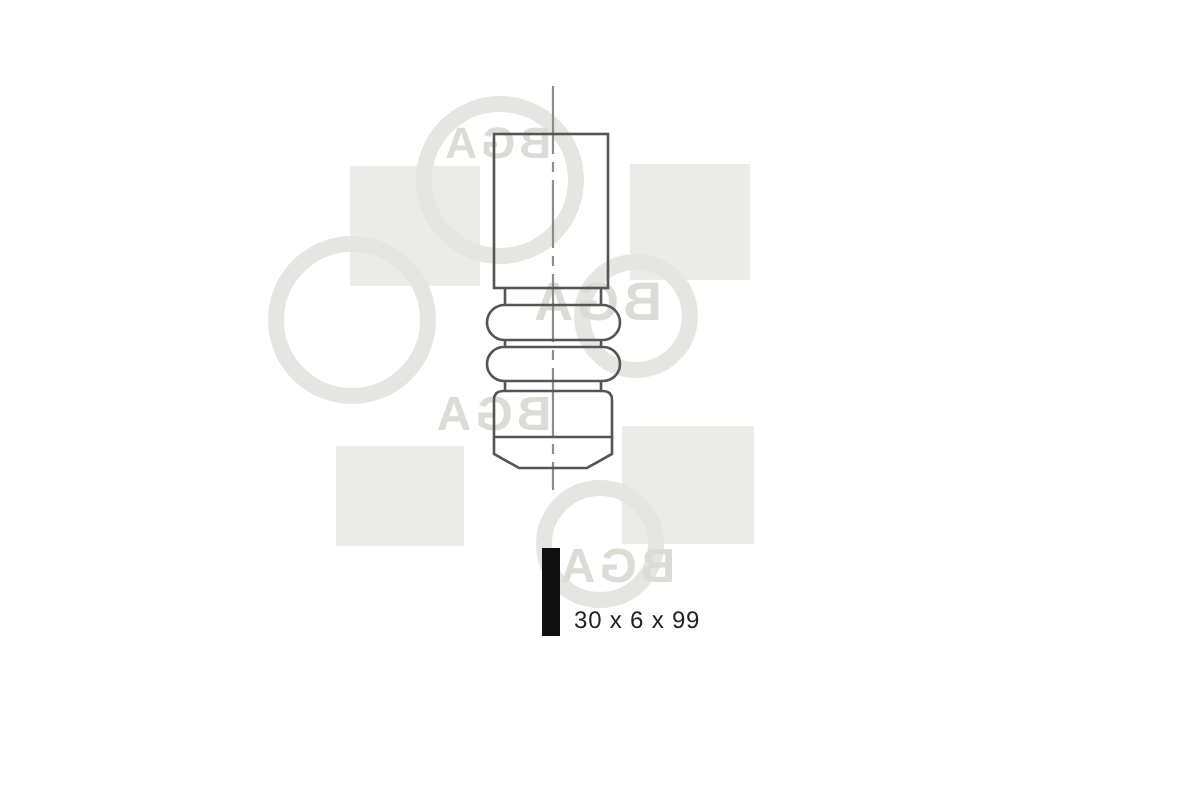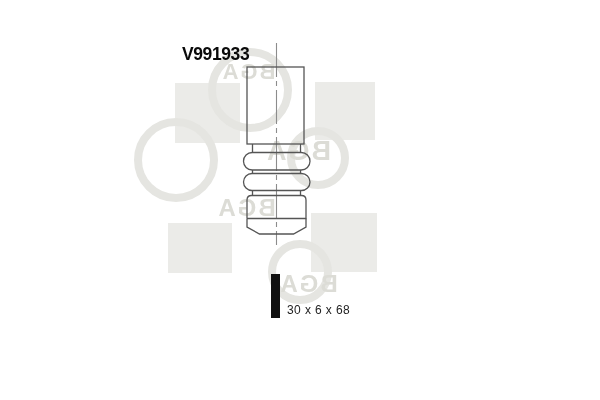--- a/index.html
+++ b/index.html
@@ -73,19 +73,18 @@
 
       <rect x="243.5" y="152.5" width="66.5" height="17.5" rx="8.75" ry="8.75"></rect>
       <rect x="243.5" y="173.5" width="66.5" height="17" rx="8.5" ry="8.5"></rect>
 
       <path d="M247 218.5 V200 Q247 195.5 251.5 195.5 H301.5 Q306 195.5 306 200 V218.5 H247"></path>
 
       <path d="M247 218.5 V227 L259.5 234 H293.5 L306 227 V218.5"></path>
     </g>
   </svg>
 
-  <div class="part-number">V991933</div>
 
   <div class="dimension-bar"></div>
 
-  <div class="dimensions">30 x 6 x 68</div>
+  <div class="dimensions">30 x 6 x 99</div>
 
 </div>
 
 </body></html>

